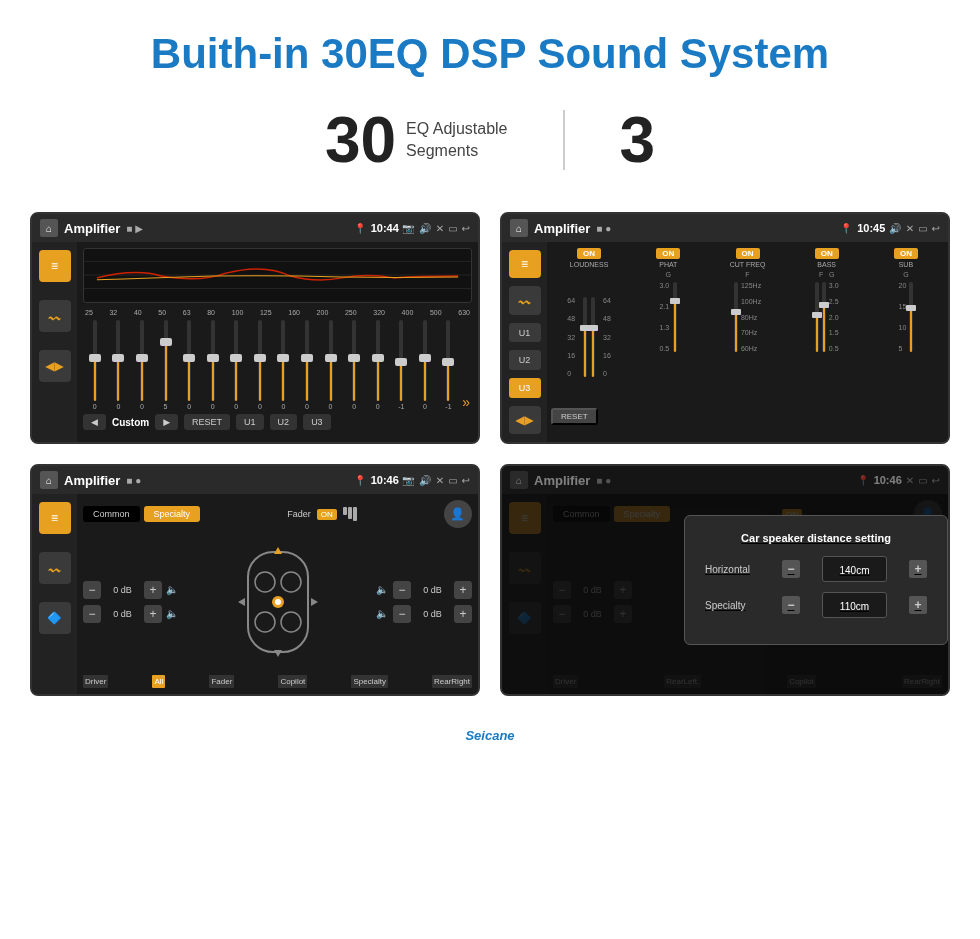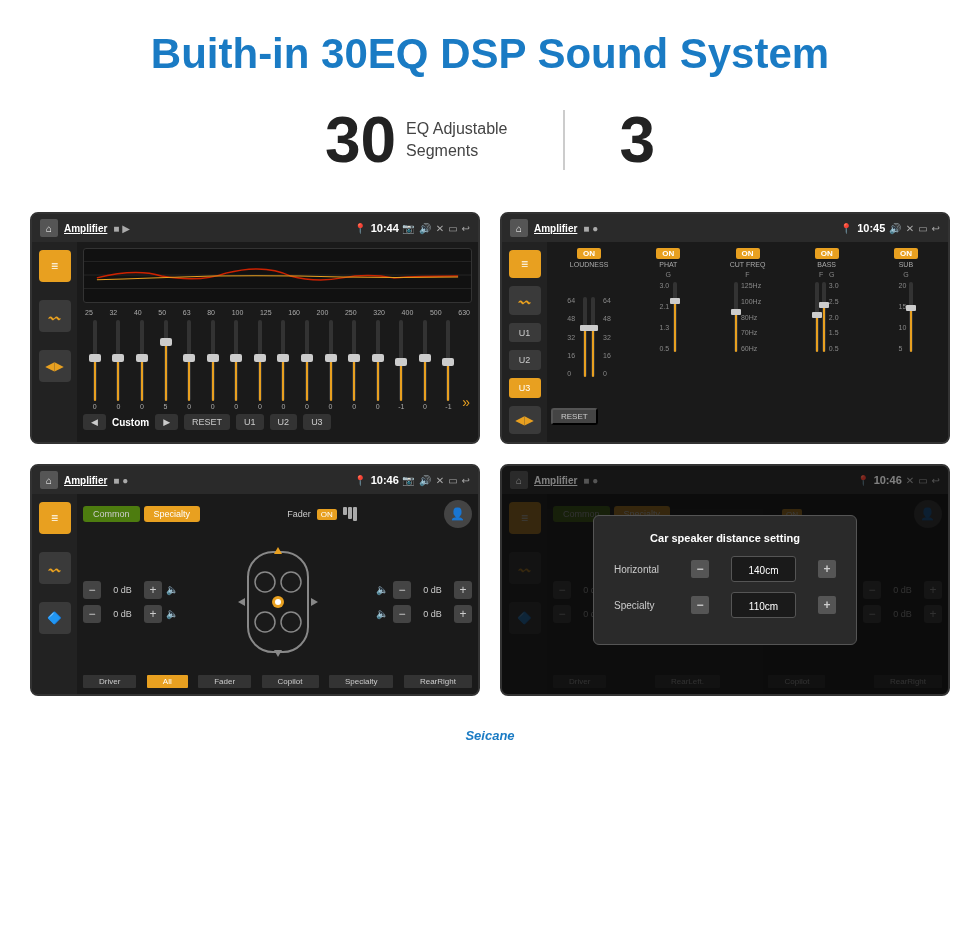--- a/index.html
+++ b/index.html
@@ -71,23 +71,22 @@
       padding: 4px 8px;
       height: 28px;
     }
     .topbar-left {
       display: flex;
       align-items: center;
       gap: 6px;
     }
     .topbar-title {
       color: #fff;
-      font-size: 10px;
+      font-size: 13px;
       font-weight: bold;
-      text-decoration: underline;
     }
     .topbar-icons {
       display: flex;
       align-items: center;
       gap: 4px;
       color: #aaa;
       font-size: 10px;
     }
     .topbar-time {
       color: #fff;
@@ -362,21 +361,21 @@
       padding: 6px;
       display: flex;
       flex-direction: column;
       gap: 4px;
     }
     .mode-btn-group {
       display: flex;
       gap: 4px;
     }
     .mode-btn {
-      background: #4d7c0f;
+      background: #000000;
       color: #ccc;
       border-radius: 3px;
       padding: 3px 10px;
       font-size: 9px;
     }
     .mode-btn.active {
       background: #e8a020;
       color: #fff;
     }
     .fader-row {
@@ -422,37 +421,38 @@
     .vol-val {
       color: #ccc;
       font-size: 9px;
       min-width: 35px;
       text-align: center;
     }
     .pos-btn {
       background: #333;
       color: #ccc;
       border-radius: 1px;
-      padding: 2px 16px;
+      padding: 2px 2px;
       font-size: 8px;
     }
     .pos-btn.active {
       background: #e8a020;
       color: #fff;
     }
 
     
     .dialog-overlay {
       position: absolute;
       inset: 0;
       background: rgba(0,0,0,0.5);
       display: flex;
       align-items: center;
-      justify-content: center;
+      justify-content: flex-end;
       z-index: 10;
+      text-decoration: underline;
     }
     .dialog-box {
       background: #2a2a2a;
       border: 1px solid #555;
       border-radius: 6px;
       padding: 16px 20px;
       min-width: 200px;
     }
     .dialog-title {
       color: #fff;

